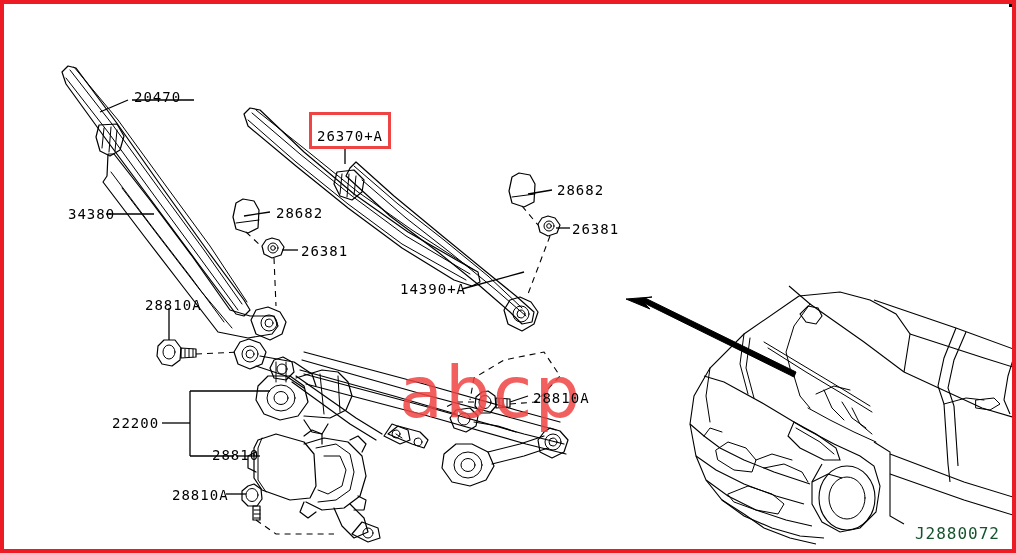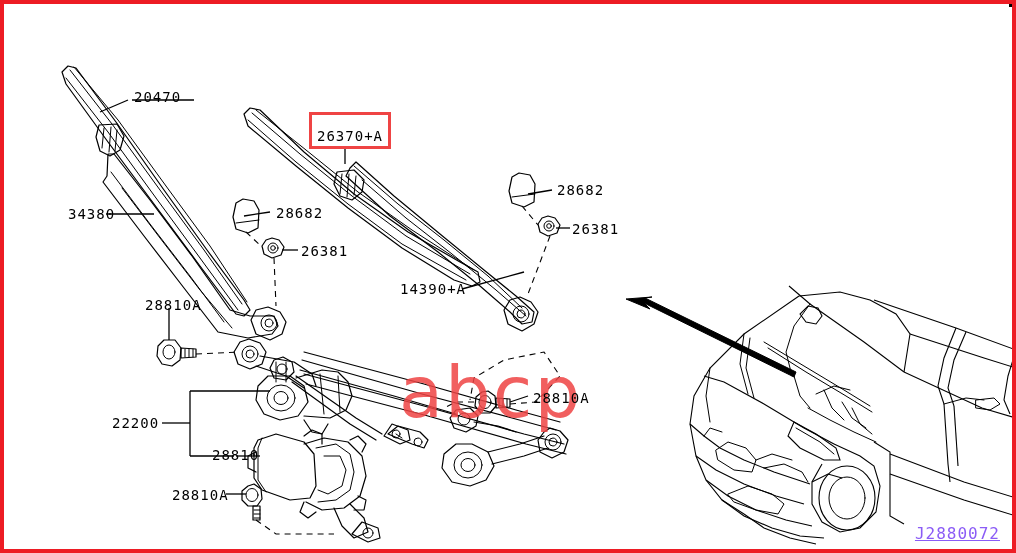--- a/index.html
+++ b/index.html
@@ -47,22 +47,21 @@
     opacity:.85;
     user-select:none;
     line-height:1;
   }
   #diagcode{
     position:absolute;
     right:12px;bottom:6px;
     font-family:"DejaVu Sans Mono", monospace;
     font-size:16px;
     letter-spacing:1px;
-    color:#8b5cf6;
-    text-decoration:underline;
+    color:#14532d;
   }
   .corner-mark{
     position:absolute;
     right:0px;top:0px;
     width:3px;height:3px;
     background:#000;
   }
   svg{display:block;}
   .ln{fill:none;stroke:#000;stroke-width:1.2;stroke-linejoin:round;stroke-linecap:round;}
   .ln-t{fill:none;stroke:#000;stroke-width:1;stroke-linejoin:round;stroke-linecap:round;}

